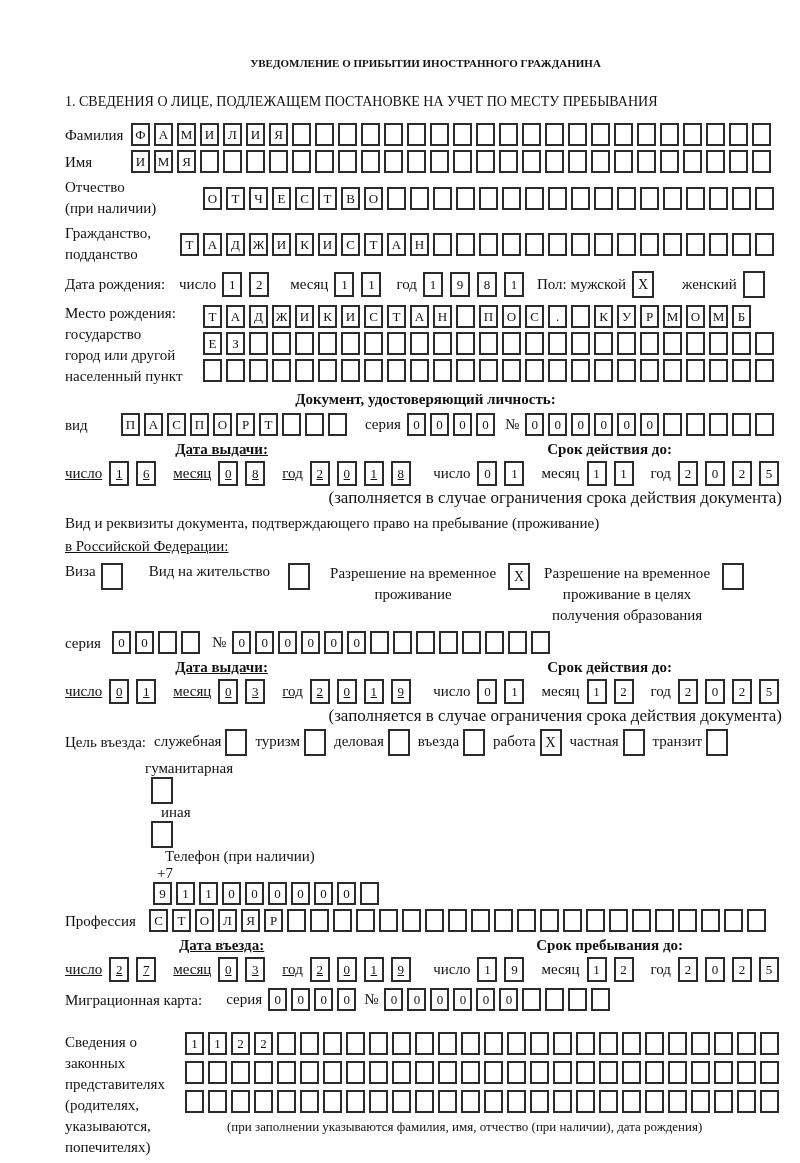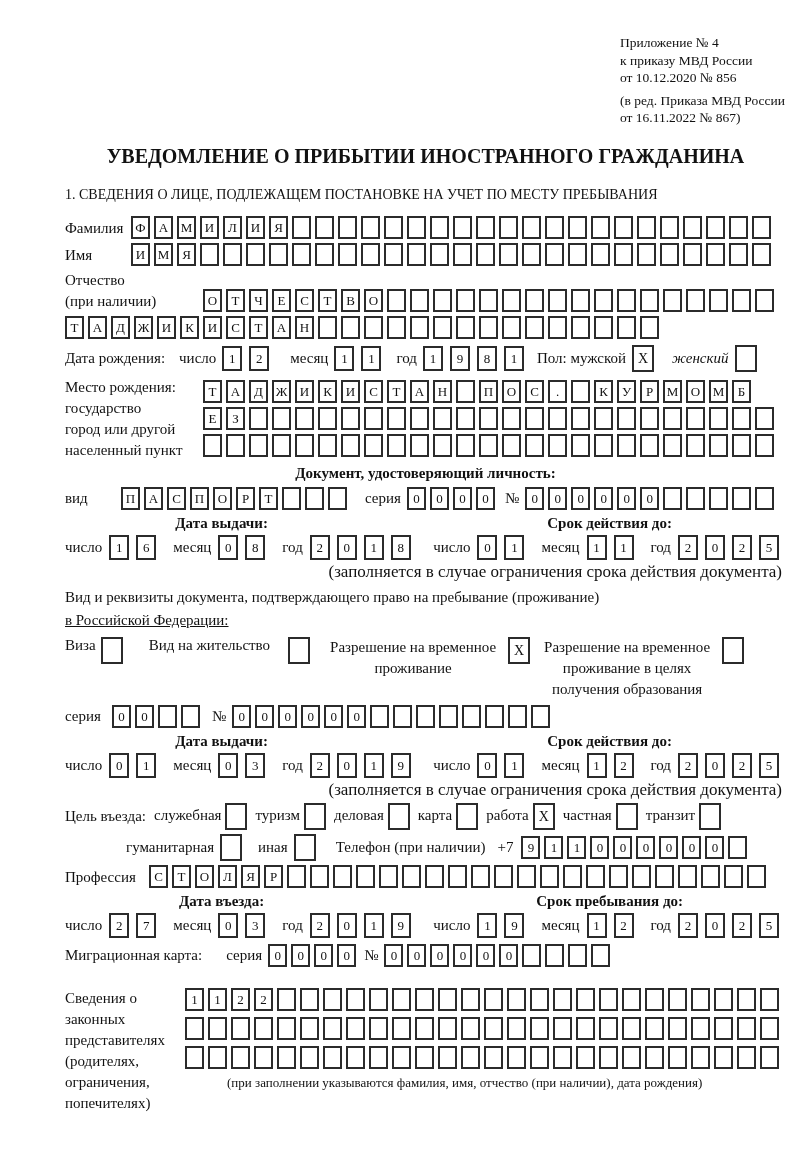--- a/index.html
+++ b/index.html
@@ -7,89 +7,80 @@
     width:800px; height:1163px; box-sizing:border-box;
     padding:34px 14px 0 65px;
     background:#fff; color:#111;
     font-family:"Liberation Serif","DejaVu Serif",serif;
     overflow:hidden; position:relative;
   }
   
   .appendix { margin-left:555px; font-size:13.5px; line-height:17.5px; white-space:nowrap; }
   .appendix .grp2 { margin-top:5px; }
   .forma { text-align:right; padding-right:16px; font-weight:bold; font-size:15.5px; margin-top:10px; letter-spacing:.5px; }
-  .title { text-align:center; font-weight:bold; font-size:20px; line-height:22px; margin-top:18px; }
+  .title { text-align:center; font-weight:bold; font-size:11px; line-height:22px; margin-top:18px; }
   .blank-line { display:inline-block; width:52px; border-bottom:2px solid #444; height:12px; margin-left:8px; }
   .sec1 { font-weight:normal; font-size:14px; margin-top:20px; margin-bottom:13px; }
 
   
   .cells { display:flex; flex-wrap:nowrap; }
   .cell {
     flex:0 0 auto; width:15px; height:19px; border:2px solid #2b2b2b; margin-right:4px;
     text-align:center; line-height:19px; font-size:13px; background:#fff;
   }
   .cells--date .cell { width:16px; height:21px; line-height:21px; margin-right:7px; }
   .chk {
     display:inline-block; width:18px; height:23px; border:2px solid #2b2b2b;
     text-align:center; line-height:23px; font-size:14px; vertical-align:middle; background:#fff;
   }
 
-  .frow { display:flex; align-items:flex-end; margin-bottom:4px; }
+  .frow { display:flex; align-items:center; margin-bottom:4px; }
   .flabel { flex:0 0 auto; font-size:15px; line-height:22px; }
   .lblcol { flex:0 0 auto; font-size:15px; line-height:21px; }
   .w66 { width:66px; } .w115 { width:115px; } .w138 { width:138px; } .w84 { width:84px; } .w56 { width:56px; }
 
   .stack > .cells { margin-bottom:4px; }
 
   .docheader { text-align:center; font-weight:bold; font-size:15px; margin:3px 0 5px; }
 
   .inlab { font-size:15px; line-height:23px; margin:0 6px 0 14px; }
   .inlab.first { margin-left:0; }
 
   
   .datepair { display:flex; margin-bottom:2px; }
-  .dp-left { width:390px; }
+  .dp-left { width:390px;text-decoration:underline; }
   .dp-right { flex:1;font-family:Liberation Serif, serif; }
   .dp-head { font-weight:bold; font-size:15px; text-align:center; line-height:18px; margin-bottom:3px; }
   .dp-left .dp-head { padding-right:55px; }
   .dp-line { display:flex; align-items:center; font-size:15px; }
   .dp-line .dlab { margin-right:7px; }
   .dp-line .dlab.m { margin-left:10px; }
   .note { font-size:17px; text-align:right; padding-right:4px; margin-bottom:3px; }
 
   .resdoc { font-size:15px; line-height:21px; margin-top:5px; }
   .visa-row { display:flex; align-items:flex-start; font-size:15px; margin:6px 0 5px; }
   .visa-row .center-block { text-align:center; line-height:21px; }
   .vchk { margin-top:0; }
 
   .purpose-row { display:flex; align-items:center; font-size:15px; margin-bottom:4px; flex-wrap:nowrap; }
   .purpose-row .p-item { margin-right:8px; white-space:nowrap; }
   .purpose-row .p-item .chk { margin-left:4px; }
 
-  .phone-row { display:flex; align-items:center; font-size:15px; margin-left:61px; margin-bottom:4px; }
+  .phone-row { display:flex; align-items:flex-start; font-size:15px; margin-left:80px; margin-bottom:4px;flex-direction:column; }
 
   .rep-block { display:flex; }
   .rep-labels { flex:0 0 120px; font-size:15px; line-height:21px; }
   .rep-cells .cells { margin-bottom:6px; }
   .rep-note { font-size:13px; margin-left:42px; margin-top:6px; }
 </style>
 </head>
 <body>
 
 <div class="page">
 
-  <div class="appendix">
-    <div>Приложение № 4</div>
-    <div>к приказу МВД России</div>
-    <div>от 10.12.2020 № 856</div>
-    <div class="grp2">
-      <div>(в ред. Приказа МВД России</div>
-      <div>от 16.11.2022 № 867)</div>
-    </div>
-  </div>
 
 
   <div class="title">
     <div>УВЕДОМЛЕНИЕ О ПРИБЫТИИ ИНОСТРАННОГО ГРАЖДАНИНА</div>
   </div>
 
   <div class="sec1">1. СВЕДЕНИЯ О ЛИЦЕ, ПОДЛЕЖАЩЕМ ПОСТАНОВКЕ НА УЧЕТ ПО МЕСТУ ПРЕБЫВАНИЯ</div>
 
   <div class="frow">
     <div class="flabel w66">Фамилия</div>
@@ -187,20 +178,24 @@
         <span class="cell"></span>
         <span class="cell"></span>
         <span class="cell"></span>
         <span class="cell"></span>
         <span class="cell"></span>
         <span class="cell"></span>
       </div>
   </div>
 
   <div class="frow">
+    <div class="lblcol w115">
+      <div>Гражданство,</div>
+      <div>подданство</div>
+    </div>
     <div class="cells">
         <span class="cell">Т</span>
         <span class="cell">А</span>
         <span class="cell">Д</span>
         <span class="cell">Ж</span>
         <span class="cell">И</span>
         <span class="cell">К</span>
         <span class="cell">И</span>
         <span class="cell">С</span>
         <span class="cell">Т</span>
@@ -238,21 +233,21 @@
       </span>
     <span class="inlab" style="margin-left:8px;">год</span>
     <span class="cells cells--date">
         <span class="cell">1</span>
         <span class="cell">9</span>
         <span class="cell">8</span>
         <span class="cell">1</span>
       </span>
     <span class="inlab" style="margin-left:6px;">Пол: мужской</span>
     <span class="chk">X</span>
-    <span class="inlab" style="margin-left:18px;font-style:italic;">женский</span>
+    <span class="inlab" style="margin-left:28px;">женский</span>
     <span class="chk"></span>
   </div>
 
   <div class="frow" style="margin-top:5px;">
     <div class="lblcol w138">
       <div>Место рождения:</div>
       <div>государство</div>
       <div>город или другой</div>
       <div>населенный пункт</div>
     </div>
@@ -521,21 +516,21 @@
       </div>
     </div>
   </div>
   <div class="note">(заполняется в случае ограничения срока действия документа)</div>
 
   <div class="purpose-row">
     <span class="p-item">Цель въезда:</span>
     <span class="p-item"><span>служебная</span><span class="chk"></span></span>
     <span class="p-item"><span>туризм</span><span class="chk"></span></span>
     <span class="p-item"><span>деловая</span><span class="chk"></span></span>
-    <span class="p-item"><span>карта</span><span class="chk"></span></span>
+    <span class="p-item"><span>въезда</span><span class="chk"></span></span>
     <span class="p-item"><span>работа</span><span class="chk">X</span></span>
     <span class="p-item"><span>частная</span><span class="chk"></span></span>
     <span class="p-item"><span>транзит</span><span class="chk"></span></span>
   </div>
 
   <div class="phone-row">
     <span>гуманитарная</span>
     <span class="chk" style="margin-left:6px;"></span>
     <span style="margin-left:16px;">иная</span>
     <span class="chk" style="margin-left:6px;"></span>
@@ -658,21 +653,21 @@
         <span class="cell"></span>
       </span>
   </div>
 
   <div class="rep-block" style="margin-top:21px;">
     <div class="rep-labels">
       <div>Сведения о</div>
       <div>законных</div>
       <div>представителях</div>
       <div>(родителях,</div>
-      <div>ограничения,</div>
+      <div>указываются,</div>
       <div>попечителях)</div>
     </div>
     <div class="rep-cells">
       <div class="cells">
           <span class="cell">1</span>
           <span class="cell">1</span>
           <span class="cell">2</span>
           <span class="cell">2</span>
           <span class="cell"></span>
           <span class="cell"></span>

